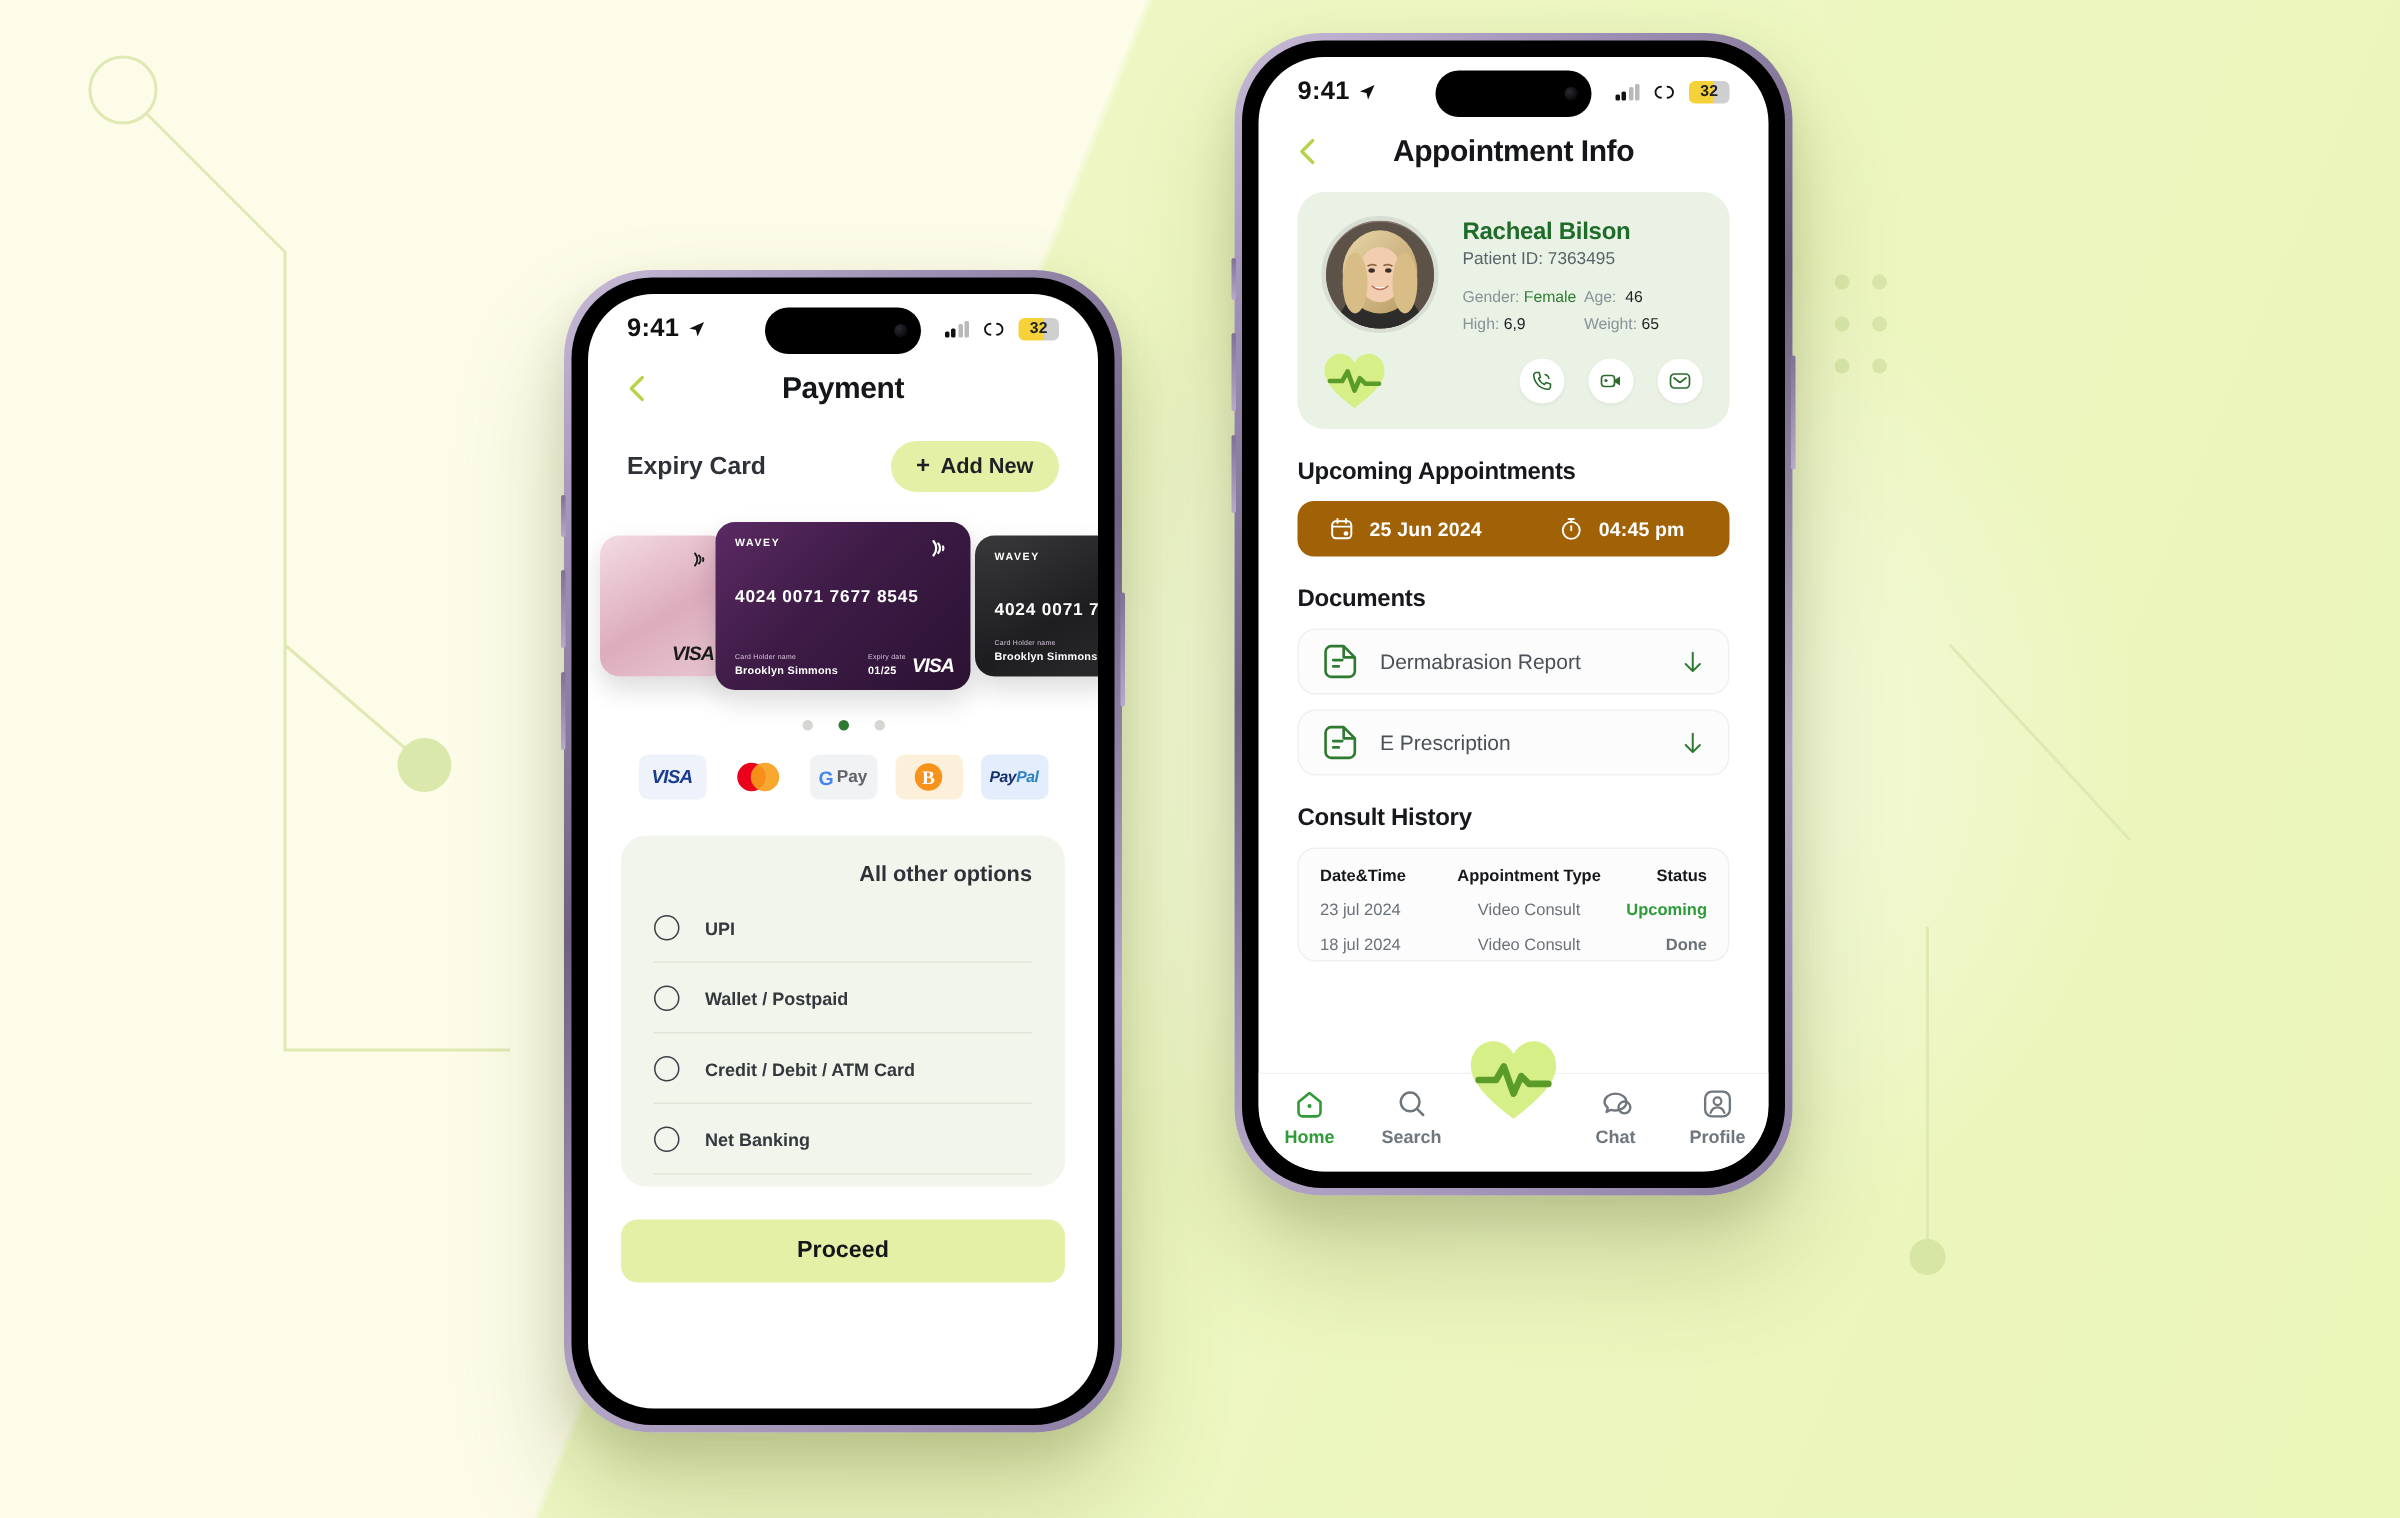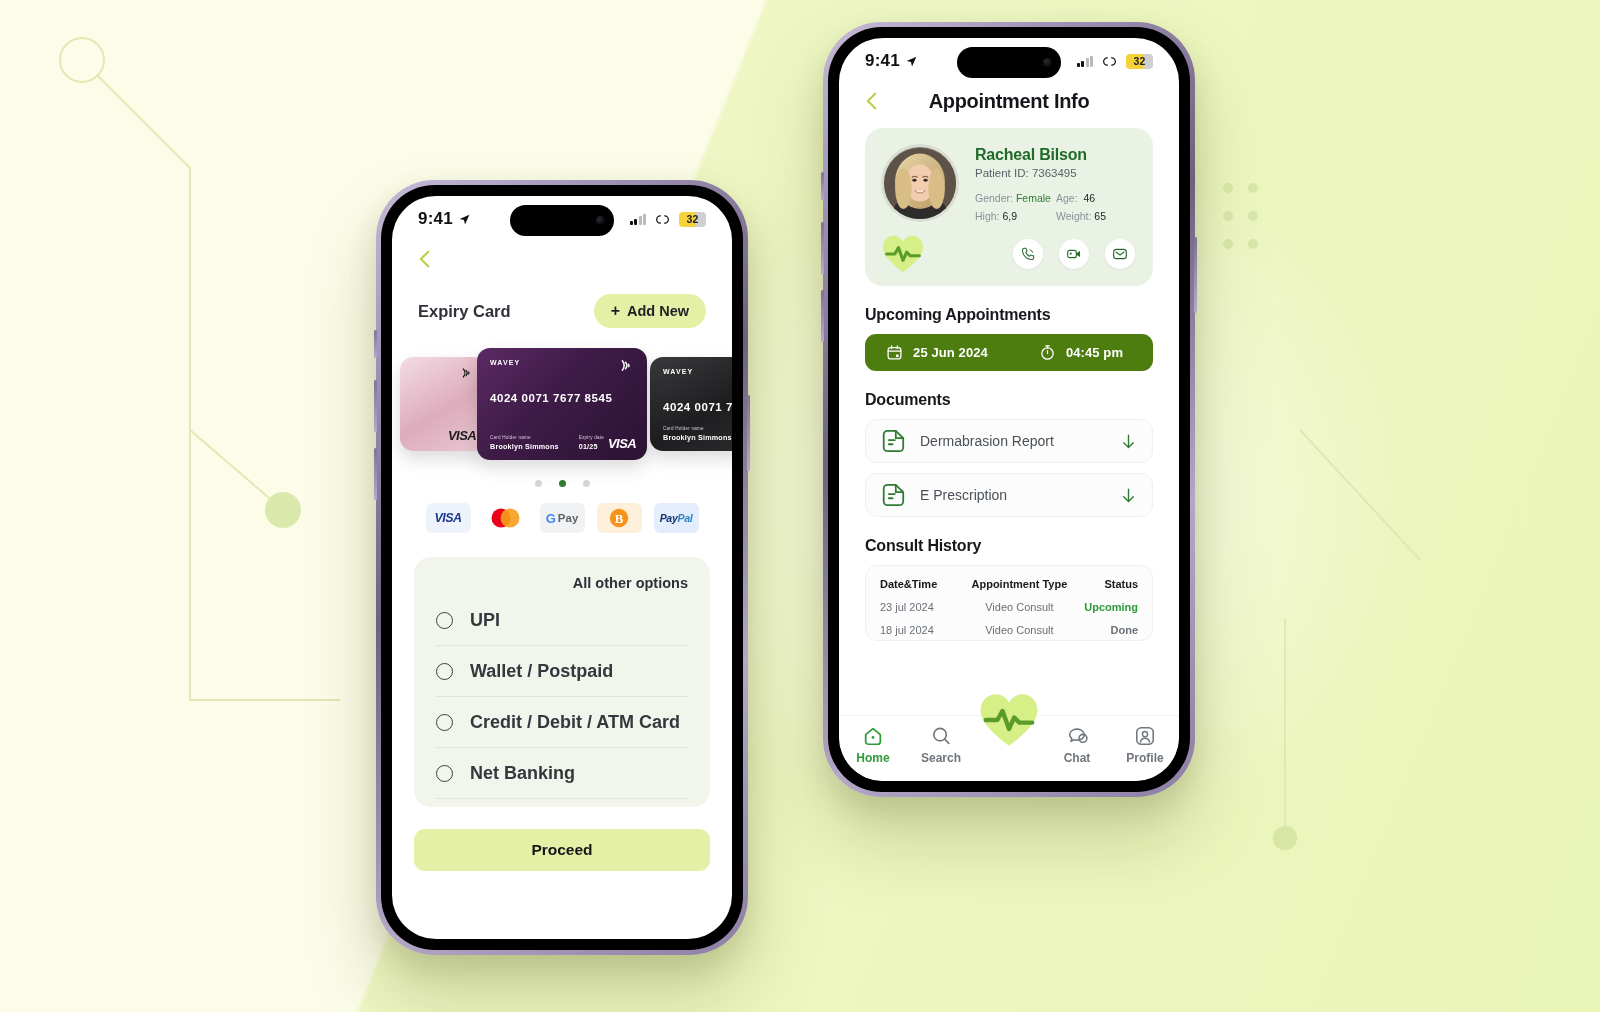--- a/index.html
+++ b/index.html
@@ -170,21 +170,21 @@
   }
   .oo-title { font-size:14.5px; font-weight:700; color:#2e3238; margin-bottom:4px;text-align:right; }
   .oo-item {
     display:flex; align-items:center; gap:17px; padding:15px 0 14px;
     border-bottom:1px solid #e0e6d8; cursor:pointer;
   }
   .radio {
     width:17px; height:17px; border-radius:50%; border:1.8px solid #3a3f45;
     flex-shrink:0; background:transparent;
   }
-  .oo-lbl { font-size:18px; font-weight:600; color:#33383d; }
+  .oo-lbl { font-size:12px; font-weight:600; color:#33383d; }
 
   .proceed-btn {
     margin:22px 22px 0; height:42px; border:none; border-radius:11px;
     background:#e4f0a6; color:#14161a; font-size:15.5px; font-weight:800;
     cursor:pointer; font-family:inherit;
   }
 
   
   #phone-appt { left:823px; top:22px; width:372px; height:775px; }
 
@@ -217,21 +217,21 @@
   .act-group { margin-left:auto; display:flex; gap:16px; padding-right:2px; }
   .act-btn {
     width:30px; height:30px; border-radius:50%; background:#fff;
     display:flex; align-items:center; justify-content:center; cursor:pointer;
     box-shadow:0 1px 3px rgba(0,0,0,.06);
   }
 
   .sec-title { font-size:16px; font-weight:800; color:#16181c; margin:20px 0 10px; letter-spacing:-.2px; }
 
   .appt-pill {
-    background:#4d7c0f; border-radius:11px; height:37px;
+    background:#a16207; border-radius:11px; height:37px;
     display:flex; align-items:center; cursor:pointer;
   }
   .ap-half { flex:1; display:flex; align-items:center; justify-content:center; gap:10px; }
   .ap-txt { font-size:13px; font-weight:700; color:#fff; letter-spacing:.1px; }
 
   .doc-row {
     background:#fcfcfc; border:1px solid #f0f0f0; border-radius:12px; height:44px;
     display:flex; align-items:center; padding:12px 14px; gap:14px; margin-bottom:10px;
     cursor:pointer;
   }
@@ -324,20 +324,21 @@
           </svg>
           <span class="batt">32</span>
         </div>
       </div>
 
       <div class="pay-body">
         <div class="navbar">
           <svg class="back-chevron" viewBox="0 0 24 24">
             <path d="M15.5 4 L7.5 12 L15.5 20" stroke="#b7d34a" stroke-width="2.4" fill="none" stroke-linecap="round" stroke-linejoin="round"></path>
           </svg>
+          <div class="nav-title">Payment</div>
         </div>
 
         <div class="select-card-row">
           <div class="select-card-lbl">Expiry Card</div>
           <button class="add-new-btn">
             <span class="plus">+</span>
             <span>Add New</span>
           </button>
         </div>
 

